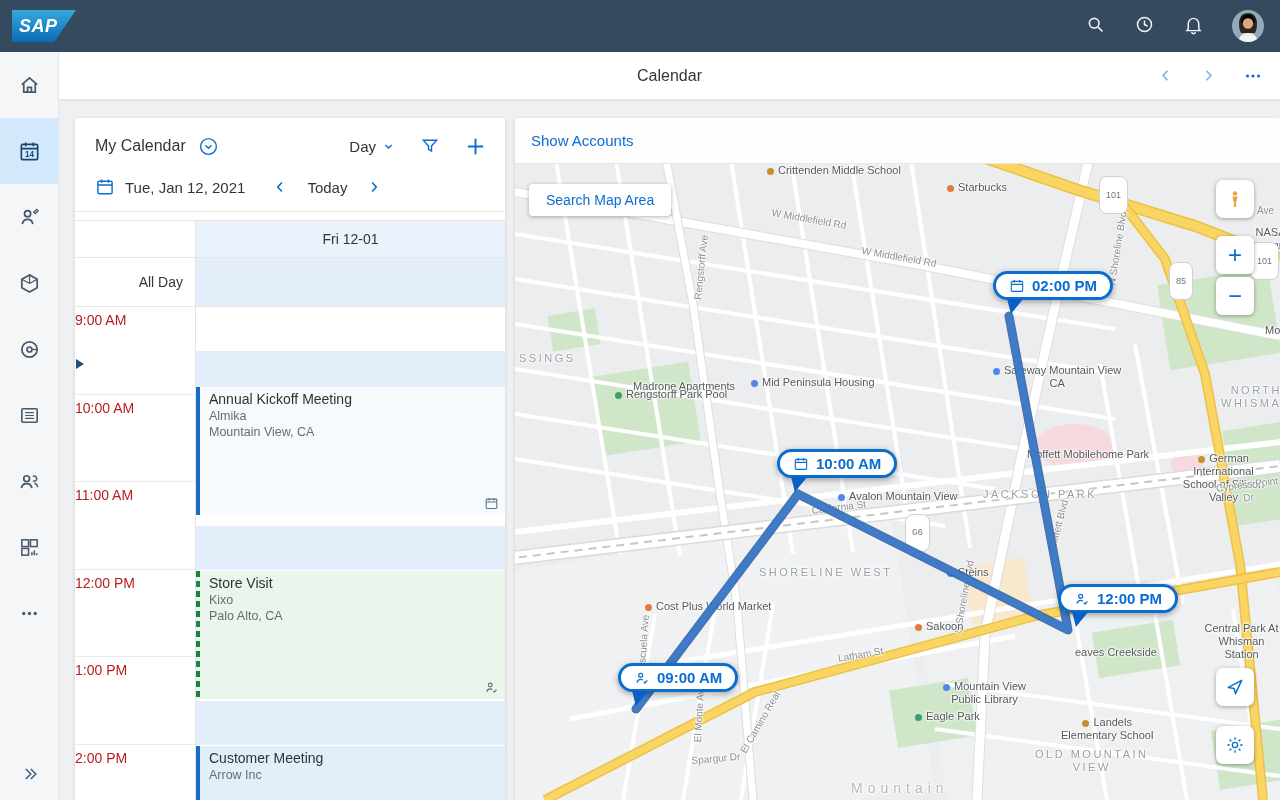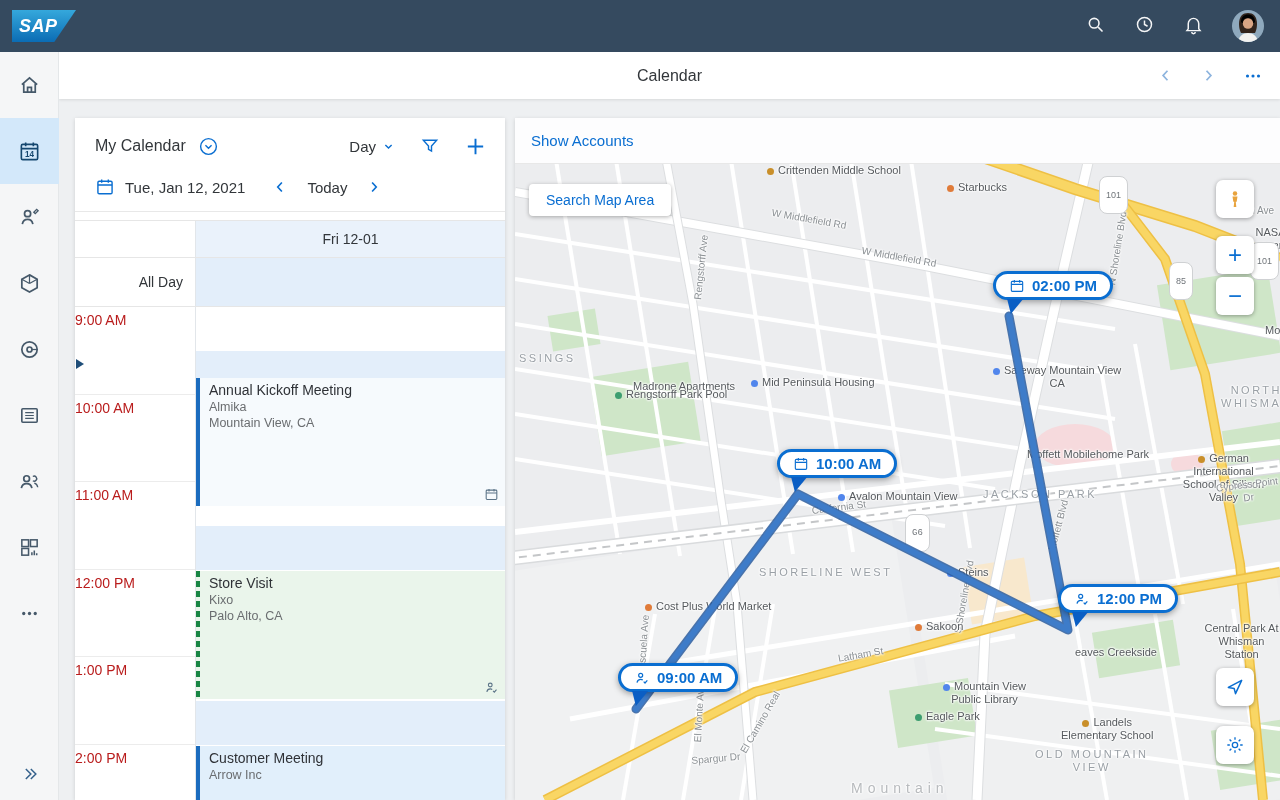--- a/index.html
+++ b/index.html
@@ -355,21 +355,21 @@
           </div>
           <div class="hour-row">
             <span class="hour-label">2:00 PM</span>
           </div>
         </div>
       <div class="now-marker"></div>
       <div class="events-layer" id="events-layer">
           <div class="busy-strip" style="top: 43.75px; height: 43.75px;"></div>
           <div class="busy-strip" style="top: 218.75px; height: 43.75px;"></div>
           <div class="busy-strip" style="top: 393.75px; height: 43.75px;"></div>
-          <div class="event ev-blue" style="top: 71px; height: 128.25px;">
+          <div class="event ev-blue" style="top: 80px; height: 128.25px;">
             <div class="ev-title">Annual Kickoff Meeting</div>
             <div class="ev-sub">Almika</div>
             <div class="ev-sub">Mountain View, CA</div>
             <span class="ev-icon icon">
               <svg viewBox="0 0 24 24" fill="none" stroke="currentColor" stroke-width="1.7">
                 <rect x="3.5" y="5" width="17" height="15" rx="1.5"></rect>
                 <path d="M3.5 9.5h17M8 3v4M16 3v4"></path>
               </svg>
             </span>
           </div>

